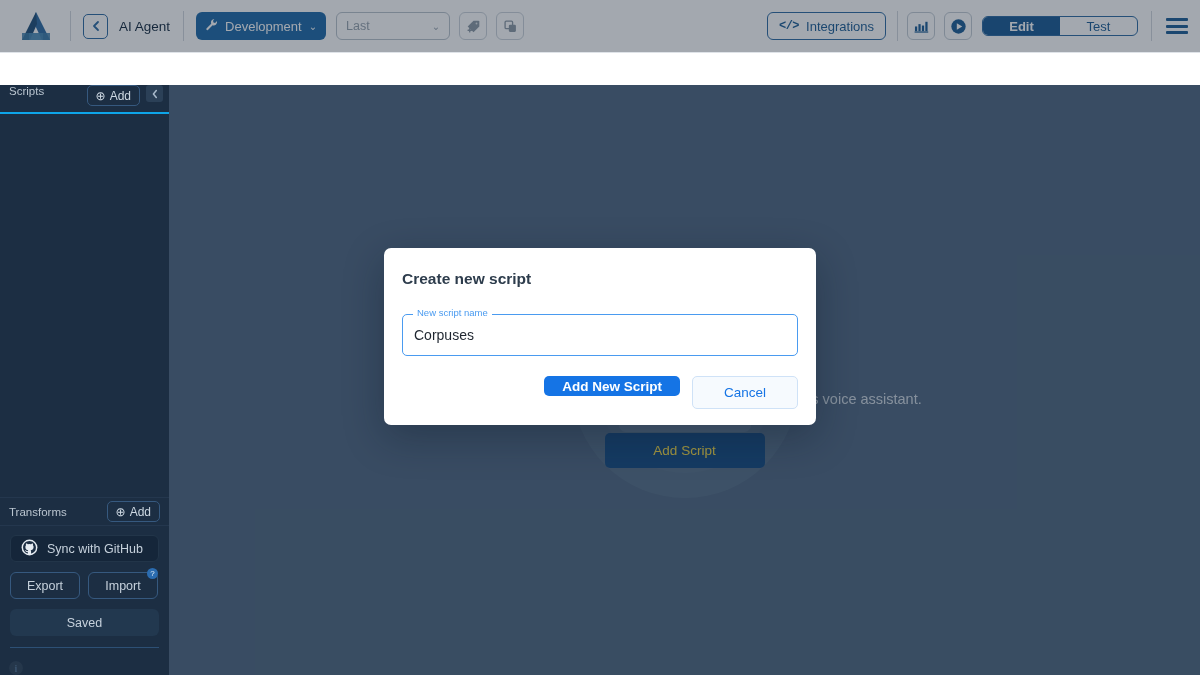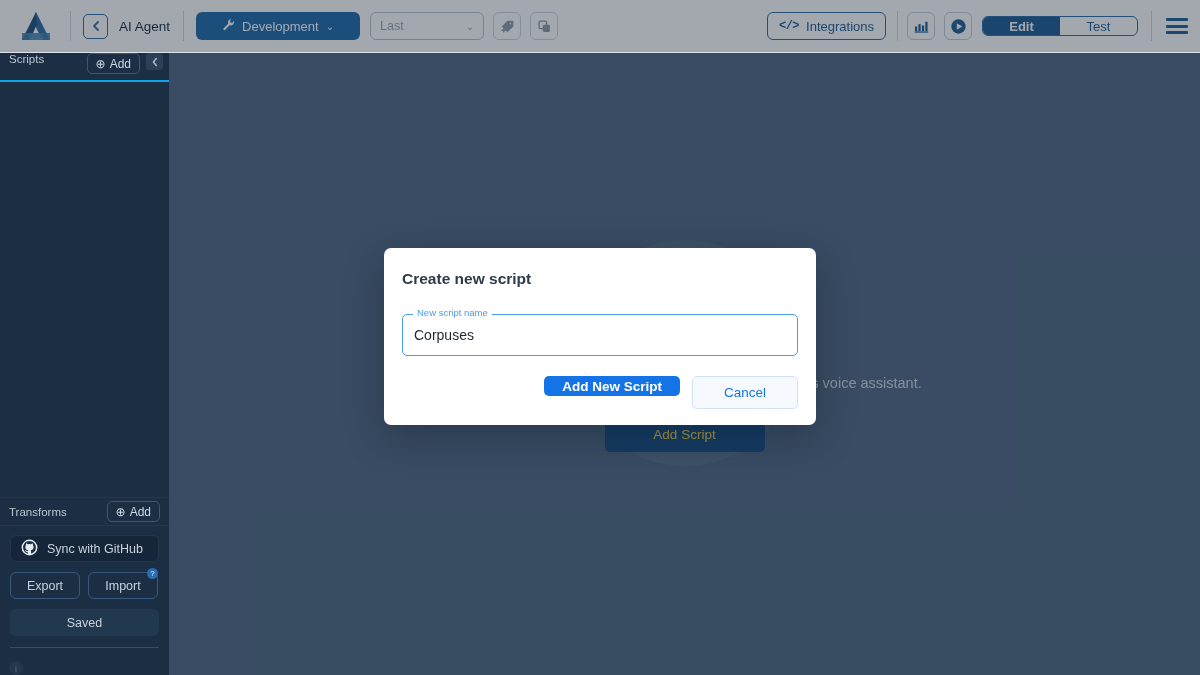--- a/index.html
+++ b/index.html
@@ -7,21 +7,21 @@
   html, body {
     width: 1200px; height: 675px;
     overflow: hidden;
     font-family: "Liberation Sans", sans-serif;
     background: #fff;
   }
 
   #app {
     position: relative;
     width: 1200px; height: 675px;
-    display: flex; flex-direction: column;
+    display: flex; flex-direction: column; gap: 32px;
   }
 
   
   .header {
     position: relative;
     height: 53px;
     min-height: 53px;
     background: #ffffff;
     display: flex;
     align-items: center;
@@ -58,21 +58,21 @@
     white-space: nowrap;
   }
 
   .env-btn {
     display: flex; align-items: center; gap: 7px;
     background: #1f6aa8;
     color: #fff;
     border: none;
     border-radius: 6px;
     height: 28px;
-    padding: 0 26px;
+    padding: 0 9px;
     font-size: 13px;
     cursor: pointer;
     white-space: nowrap;
   }
   .env-btn .caret { font-size: 10px; opacity: .95; }
 
   .select-box {
     margin-left: 10px;
     width: 114px; height: 28px;
     border: 1px solid #b9c3cc;

